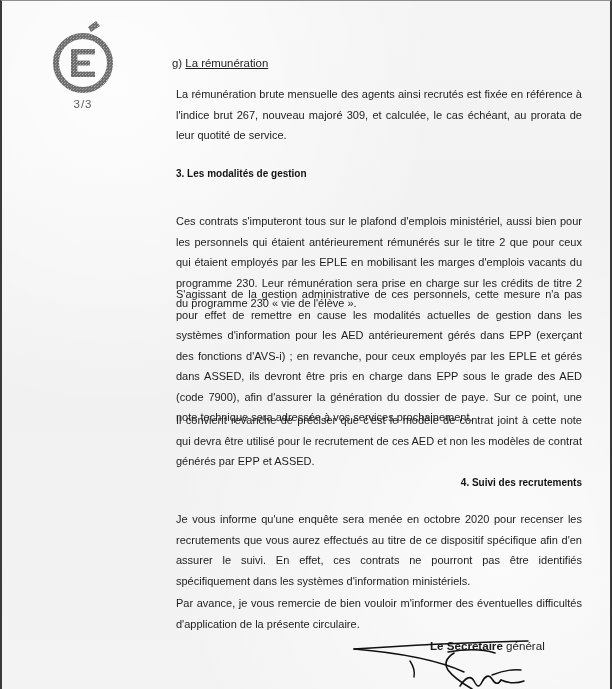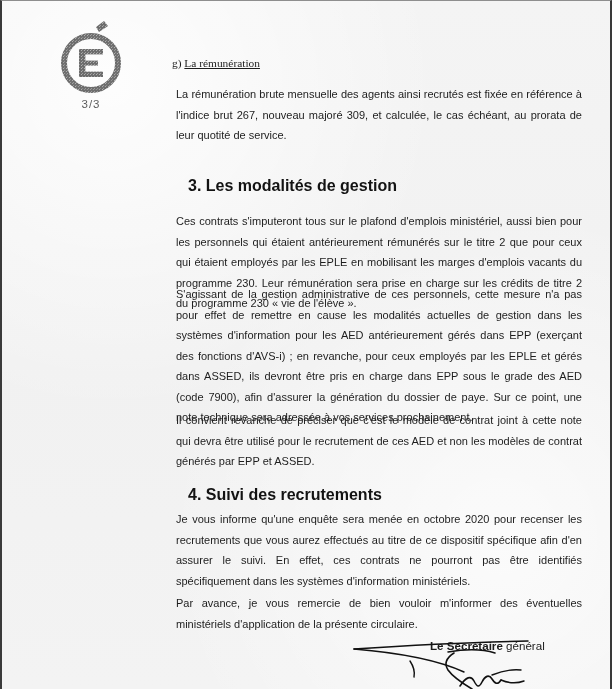--- a/index.html
+++ b/index.html
@@ -24,21 +24,21 @@
     
     background-image:
       radial-gradient(circle at 18% 12%, rgba(255,255,255,0.85) 0%, rgba(255,255,255,0) 42%),
       radial-gradient(circle at 82% 78%, rgba(255,255,255,0.7) 0%, rgba(255,255,255,0) 46%),
       linear-gradient(180deg, #f4f4f4 0%, #f1f1f1 52%, #f3f3f3 100%);
   }
 
   
   #masthead {
     position: absolute;
-    left: 8px;
+    left: 0;
     top: 0;
     width: 160px;
     height: 150px;
   }
   .stamp {
     position: absolute;
     left: 42px;
     top: 18px;
     width: 78px;
     height: 78px;
@@ -74,30 +74,30 @@
     margin: 4px;
     font-family: "Liberation Sans", sans-serif;
   }
   .para.last-natural { text-align-last: left; }
 
   .sub-head {
     font-size: 11.4px;
     line-height: 20px;
     color: #1d1d1d;
     margin: 0;
-    font-family: Liberation Serif, serif;
+    font-family: Liberation Sans, sans-serif;
   }
   .sub-head .u { text-decoration: underline; }
 
   .sec-head {
-    font-size: 16px;
+    font-size: 10px;
     font-weight: bold;
     line-height: 20px;
     color: #131313;
-    margin: 16px;
+    margin: 4px;
     font-family: "Liberation Sans", sans-serif;
   }
 
   
   .blk { position: absolute; left: 0; width: 414px; }
 
   
   #signature-block {
     position: absolute;
     left: 330px;
@@ -176,30 +176,30 @@
     </div>
 
     <div class="blk" style="top:279px;">
       <p class="para last-natural">S'agissant de la gestion administrative de ces personnels, cette mesure n'a pas pour effet de remettre en cause les modalités actuelles de gestion dans les systèmes d'information pour les AED antérieurement gérés dans EPP (exerçant des fonctions d'AVS-i) ; en revanche, pour ceux employés par les EPLE et gérés dans ASSED, ils devront être pris en charge dans EPP sous le grade des AED (code 7900), afin d'assurer la génération du dossier de paye. Sur ce point, une note technique sera adressée à vos services prochainement.</p>
     </div>
 
     <div class="blk" style="top:405px;">
       <p class="para last-natural">Il convient revanche de préciser que c'est le modèle de contrat joint à cette note qui devra être utilisé pour le recrutement de ces AED et non les modèles de contrat générés par EPP et ASSED.</p>
     </div>
 
-    <div class="blk" style="top:468px;">
+    <div class="blk" style="top:468px;text-align:right;">
       <p class="sec-head">4. Suivi des recrutements</p>
     </div>
 
     <div class="blk" style="top:504px;">
       <p class="para last-natural">Je vous informe qu'une enquête sera menée en octobre 2020 pour recenser les recrutements que vous aurez effectués au titre de ce dispositif spécifique afin d'en assurer le suivi. En effet, ces contrats ne pourront pas être identifiés spécifiquement dans les systèmes d'information ministériels.</p>
     </div>
 
     <div class="blk" style="top:588px;">
-      <p class="para last-natural">Par avance, je vous remercie de bien vouloir m'informer des éventuelles ministériels d'application de la présente circulaire.</p>
+      <p class="para last-natural">Par avance, je vous remercie de bien vouloir m'informer des éventuelles difficultés d'application de la présente circulaire.</p>
     </div>
 
   </div>
 
   <div id="signature-block">
 
     <div class="sig-title">
       <span>Le Secrétaire</span><span class="light"> général</span>
     </div>
 

